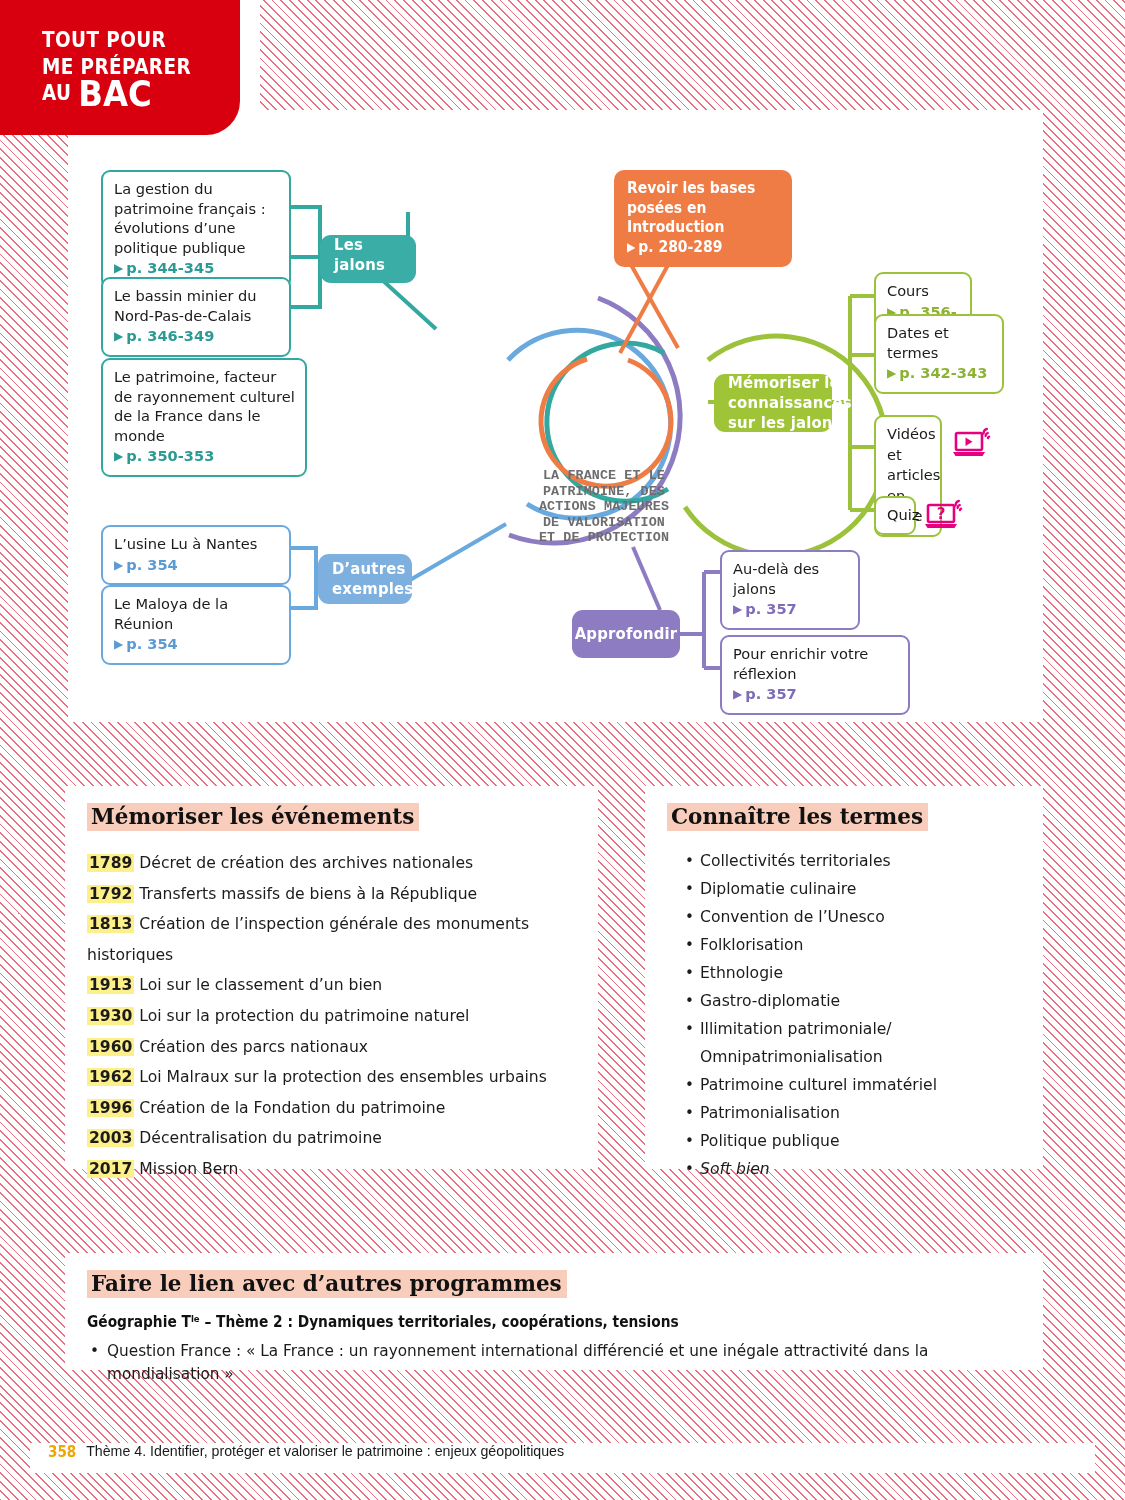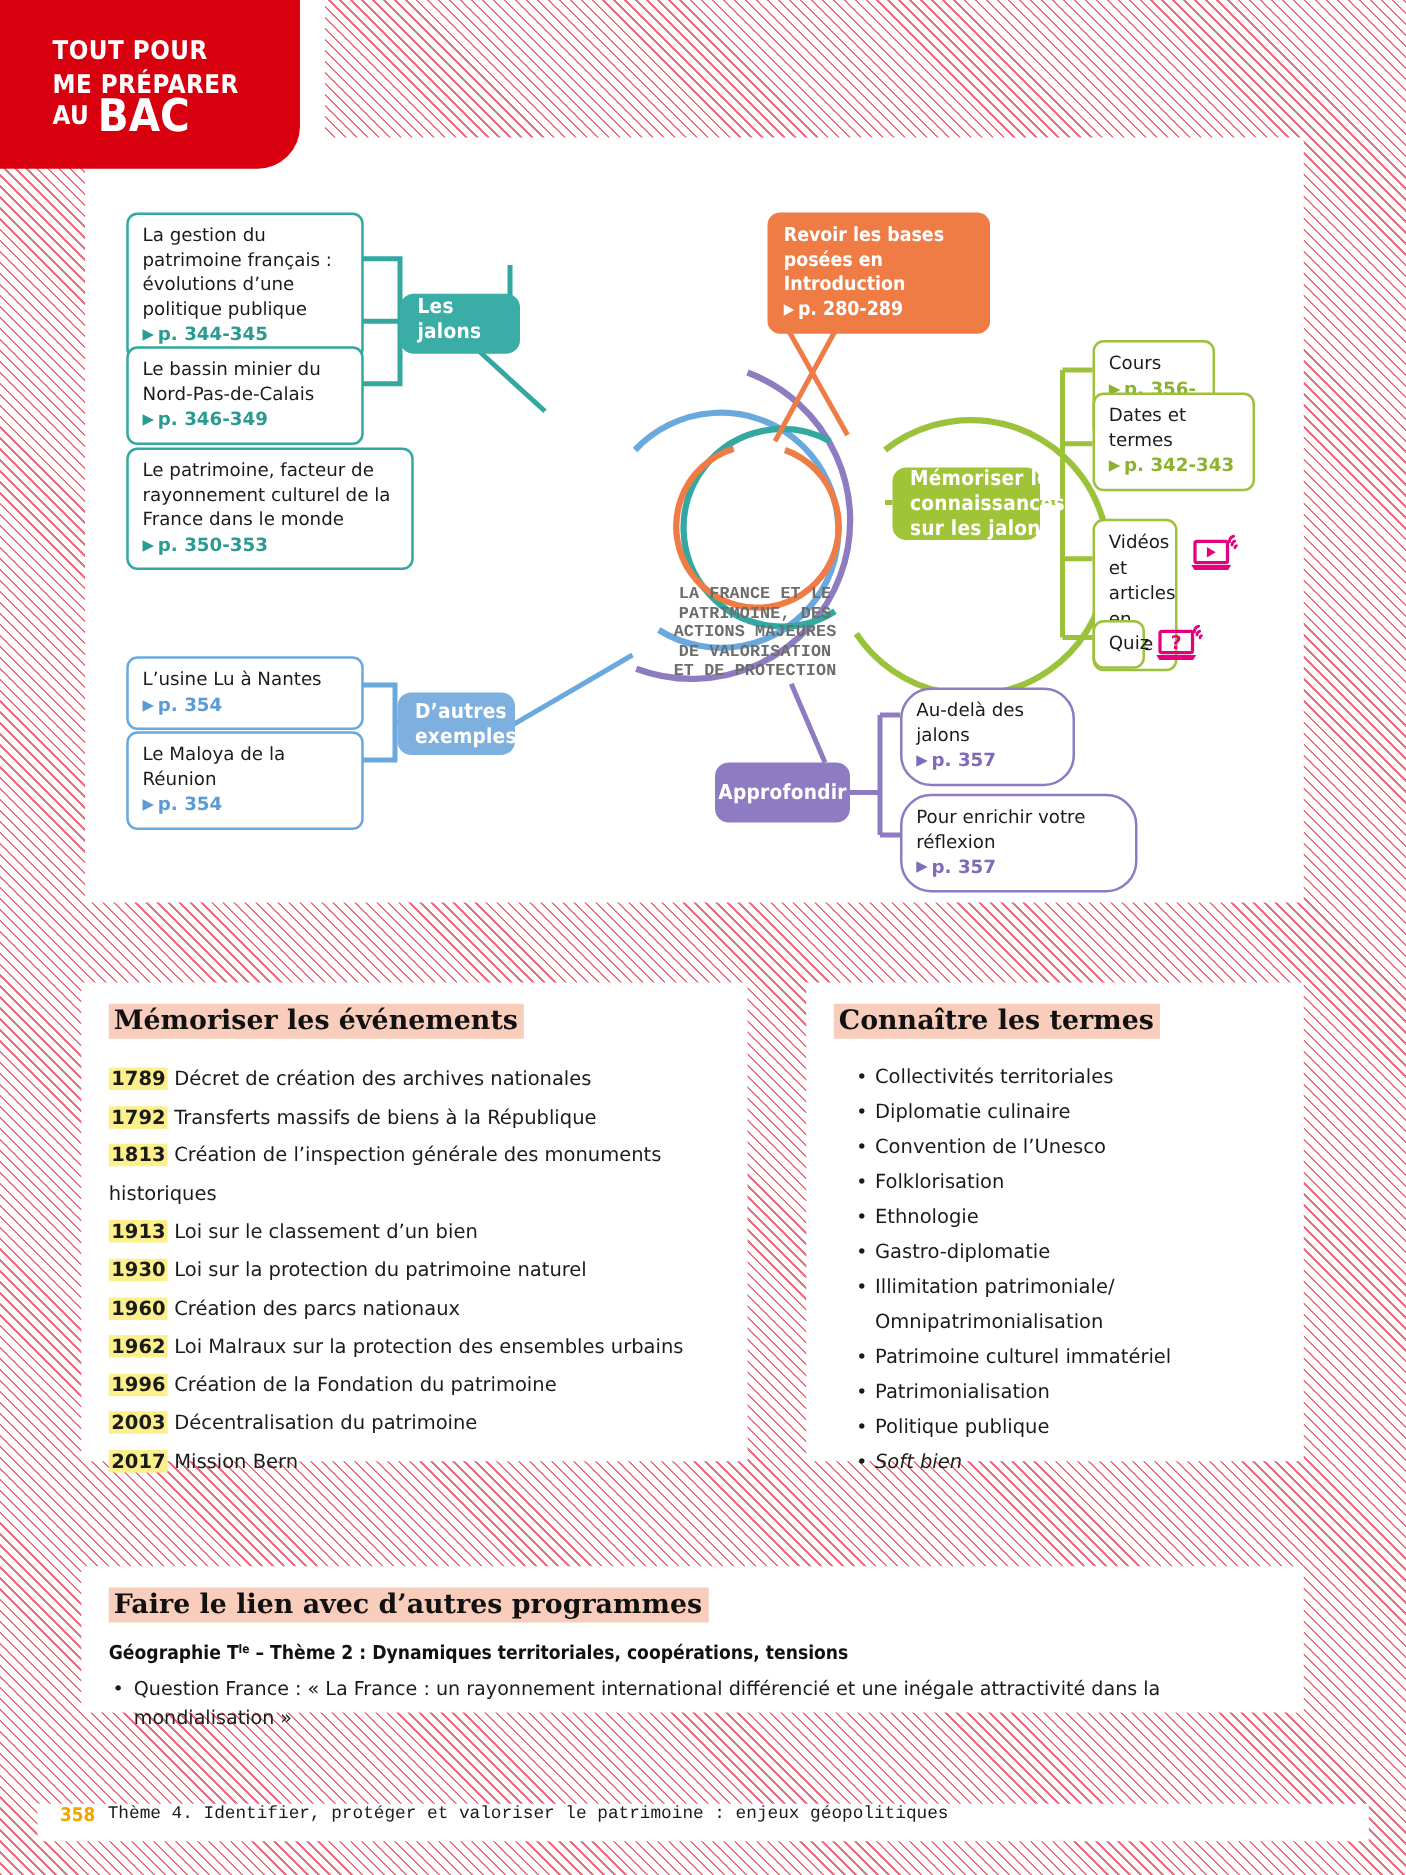--- a/index.html
+++ b/index.html
@@ -54,21 +54,21 @@
     border-radius:11px;color:#fff;font-weight:bold;
     font-family:"DejaVu Sans Condensed","Liberation Sans",sans-serif;
     font-size:16.5px;line-height:20px;
     display:flex;align-items:center;padding:8px 14px;
     letter-spacing:.2px;
   }
   
   .c-teal{border-color:#32a8a0;} .c-teal .pg{color:#2a9a93;} .c-teal .tri{color:#2a9a93;}
   .c-green{border-color:#9cc23c;} .c-green .pg{color:#8cb232;} .c-green .tri{color:#8cb232;}
   .c-blue{border-color:#6aa9dd;} .c-blue .pg{color:#5b9ad2;} .c-blue .tri{color:#5b9ad2;}
-  .c-purple{border-color:#8e7cc3;border-radius:25px;} .c-purple .pg{color:#7f6cb8;} .c-purple .tri{color:#7f6cb8;}
+  .c-purple{border-color:#8e7cc3;} .c-purple .pg{color:#7f6cb8;} .c-purple .tri{color:#7f6cb8;}
   .bg-teal{background:#3aada6;align-items:flex-end;} .bg-green{background:#a0c437;}
   .bg-blue{background:#7db0de;} .bg-purple{background:#8e7cc3;}
   .orange-box{
     border-radius:10px;background:#ef7b45;color:#fff;font-weight:bold;
     font-family:"DejaVu Sans Condensed","Liberation Sans",sans-serif;
     font-size:15.5px;line-height:19.5px;padding:9px 14px 10px 13px;
   }
   .orange-box .tri{color:#fff;}
 
   
@@ -122,21 +122,21 @@
   #footer{
     position:absolute;left:30px;top:1443px;width:1065px;height:30px;
     background:#ffffff;z-index:5;display:flex;
   }
   #foot-page{
     color:#f0a500;font-weight:bold;font-size:15px;margin-left:18px;
     font-family:"DejaVu Sans Condensed","Liberation Sans",sans-serif;
   }
   #foot-text{
     color:#1b1b1b;font-size:14.2px;margin-left:10px;
-    font-family:Liberation Mono, monospace;
+    font-family:Liberation Sans, sans-serif;
   }
 </style>
 </head>
 <body>
 
 <div id="hatch"></div>
 
 <div class="white-block" style="left:0;top:0;width:260px;height:120px;z-index:2;"></div>
 
 <div id="header-banner">
@@ -200,21 +200,21 @@
   </div>
 
   <div class="node leaf c-teal" style="left:33px;top:60px;width:190px;">
     <span>La gestion du patrimoine français : évolutions d’une politique publique</span>
     <span class="pg"><span class="tri">▶</span><span>p. 344-345</span></span>
   </div>
   <div class="node leaf c-teal" style="left:33px;top:167px;width:190px;">
     <span>Le bassin minier du Nord-Pas-de-Calais</span>
     <span class="pg"><span class="tri">▶</span><span>p. 346-349</span></span>
   </div>
-  <div class="node leaf c-teal" style="left:33px;top:248px;width:230px;">
+  <div class="node leaf c-teal" style="left:33px;top:248px;width:206px;">
     <span>Le patrimoine, facteur de rayonnement culturel de la France dans le monde</span>
     <span class="pg"><span class="tri">▶</span><span>p. 350-353</span></span>
   </div>
 
   <div class="node hub bg-teal" style="left:252px;top:125px;width:96px;height:48px;justify-content:center;">
     <span>Les jalons</span>
   </div>
 
   <div class="node orange-box" style="left:546px;top:60px;width:178px;">
     <span>Revoir les bases</span><br>

